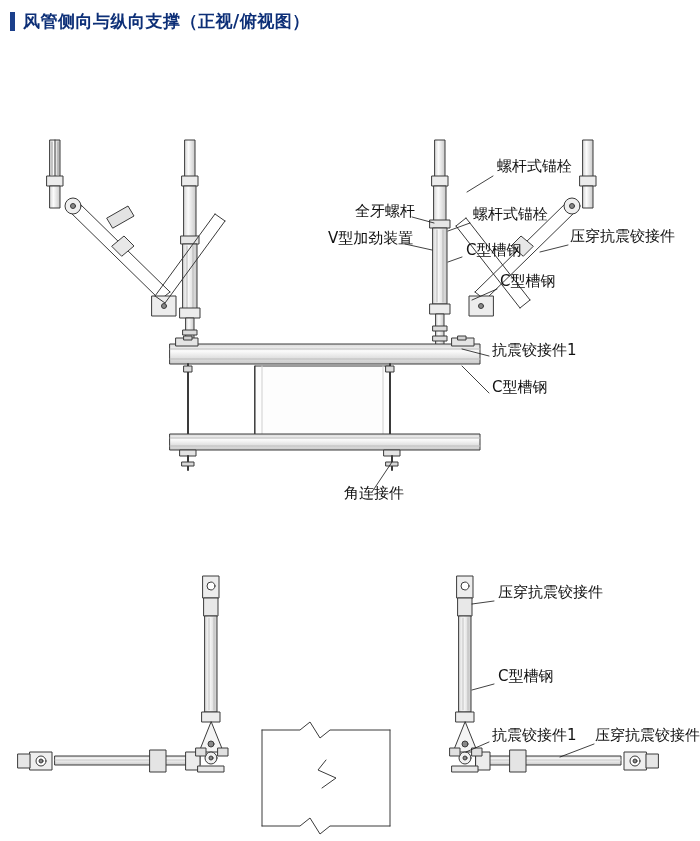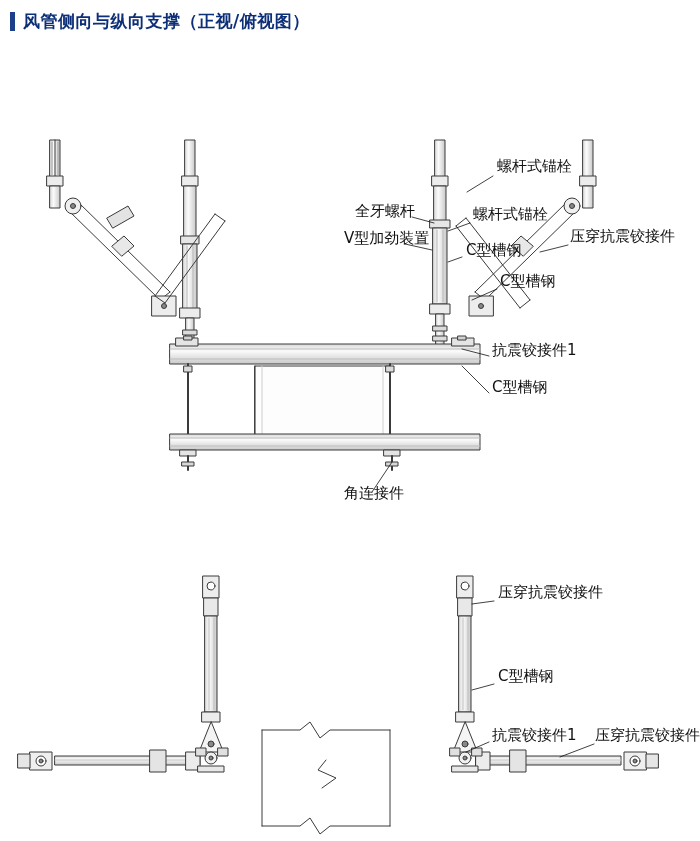--- a/index.html
+++ b/index.html
@@ -305,21 +305,21 @@
           <path d="M489,742 L466,752"></path>
           <path d="M594,744 L560,757"></path>
         </g>
       </g>
     </svg>
   </div>
 
   <div class="label" style="left:497px; top:158px;">螺杆式锚栓</div>
   <div class="label" style="left:355px; top:203px;">全牙螺杆</div>
   <div class="label" style="left:473px; top:206px;">螺杆式锚栓</div>
-  <div class="label" style="left:344px; top:230px;">V型加劲装置</div>
+  <div class="label" style="left:328px; top:230px;">V型加劲装置</div>
   <div class="label" style="left:570px; top:228px;">压穿抗震铰接件</div>
   <div class="label" style="left:466px; top:242px;">C型槽钢</div>
   <div class="label" style="left:500px; top:273px;">C型槽钢</div>
   <div class="label" style="left:492px; top:342px;">抗震铰接件1</div>
   <div class="label" style="left:492px; top:379px;">C型槽钢</div>
   <div class="label" style="left:344px; top:485px;">角连接件</div>
 
   <div class="label" style="left:498px; top:584px;">压穿抗震铰接件</div>
   <div class="label" style="left:498px; top:668px;">C型槽钢</div>
   <div class="label" style="left:492px; top:727px;">抗震铰接件1</div>

